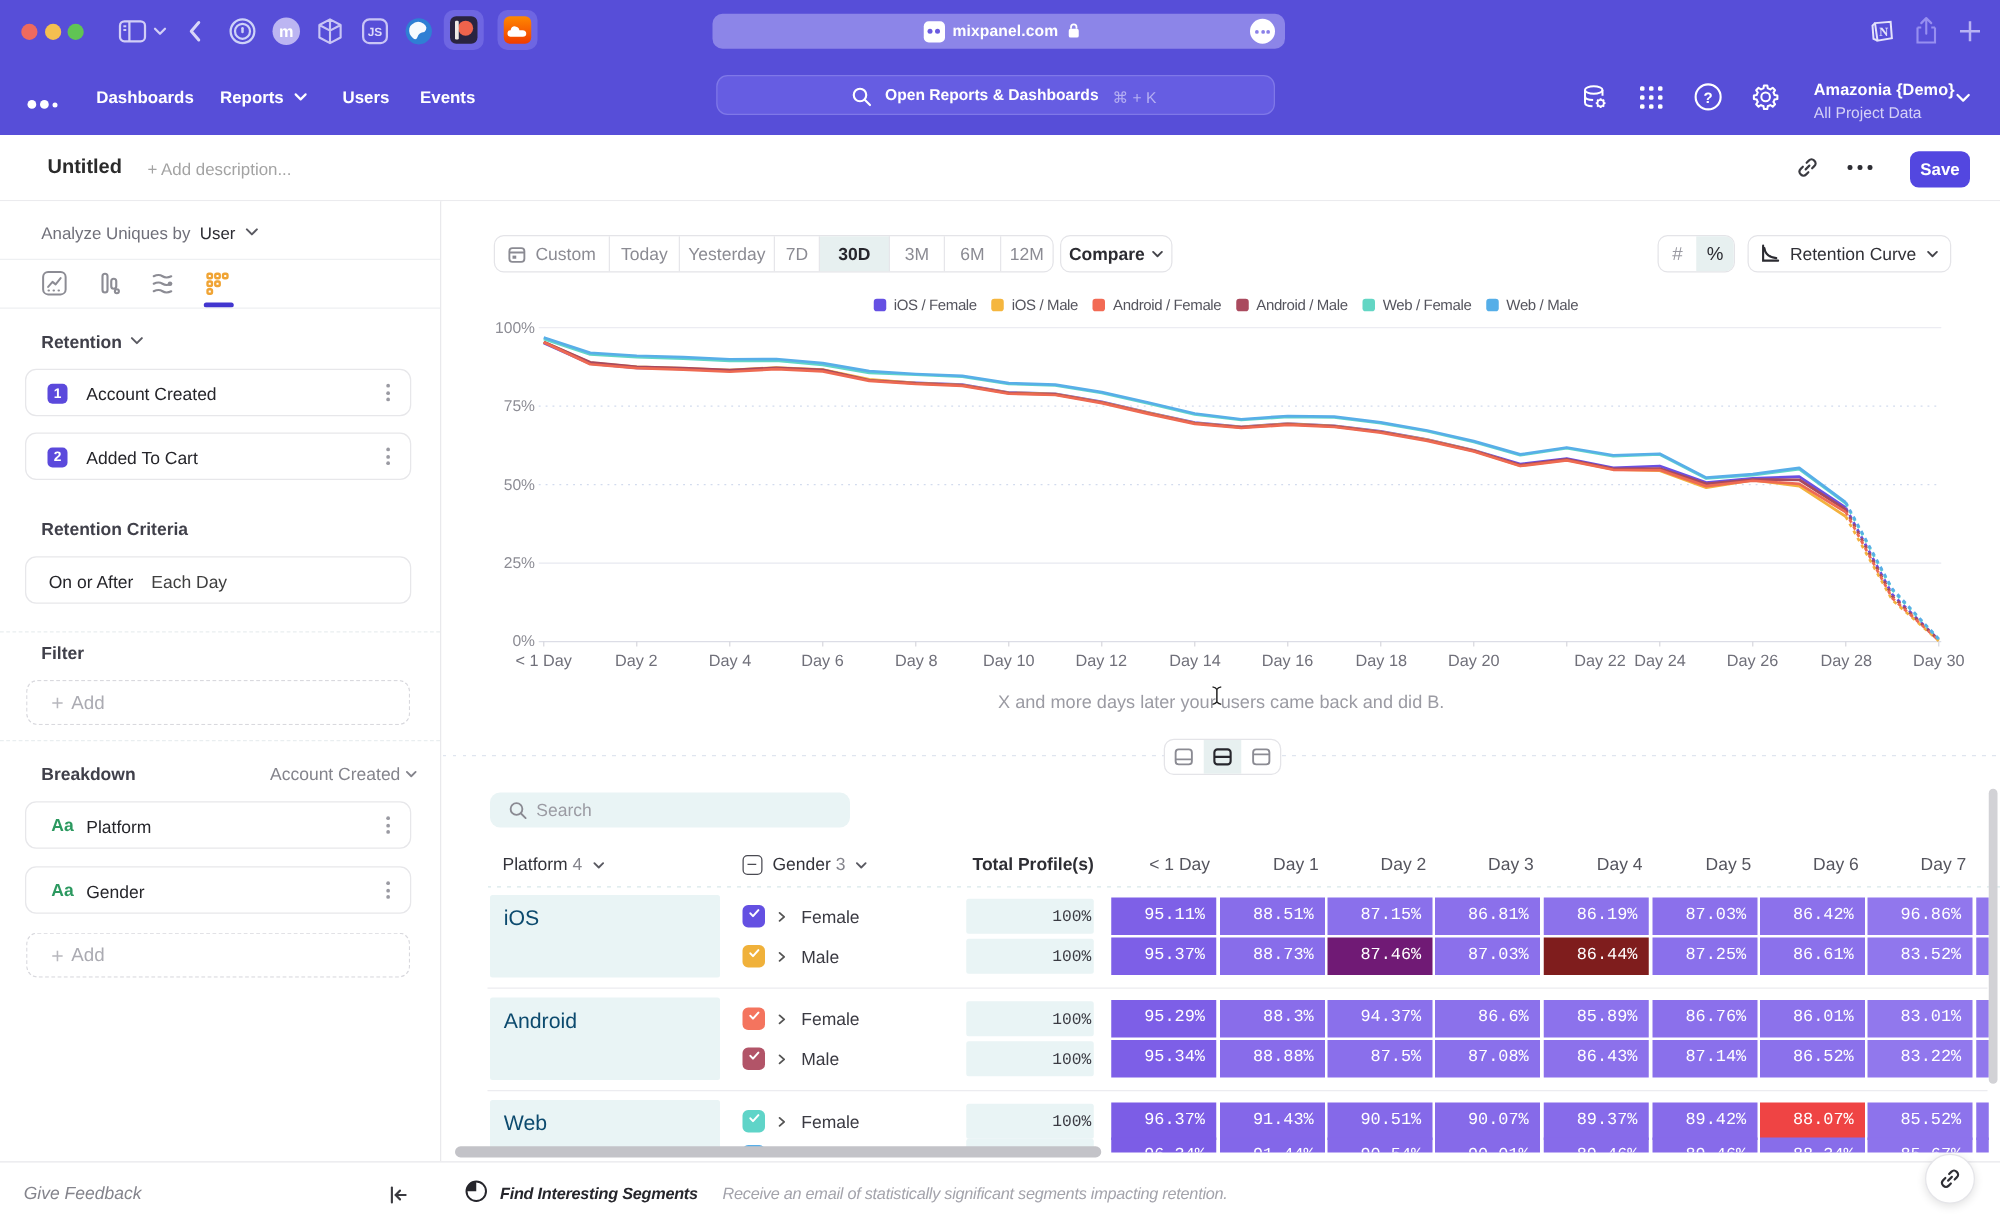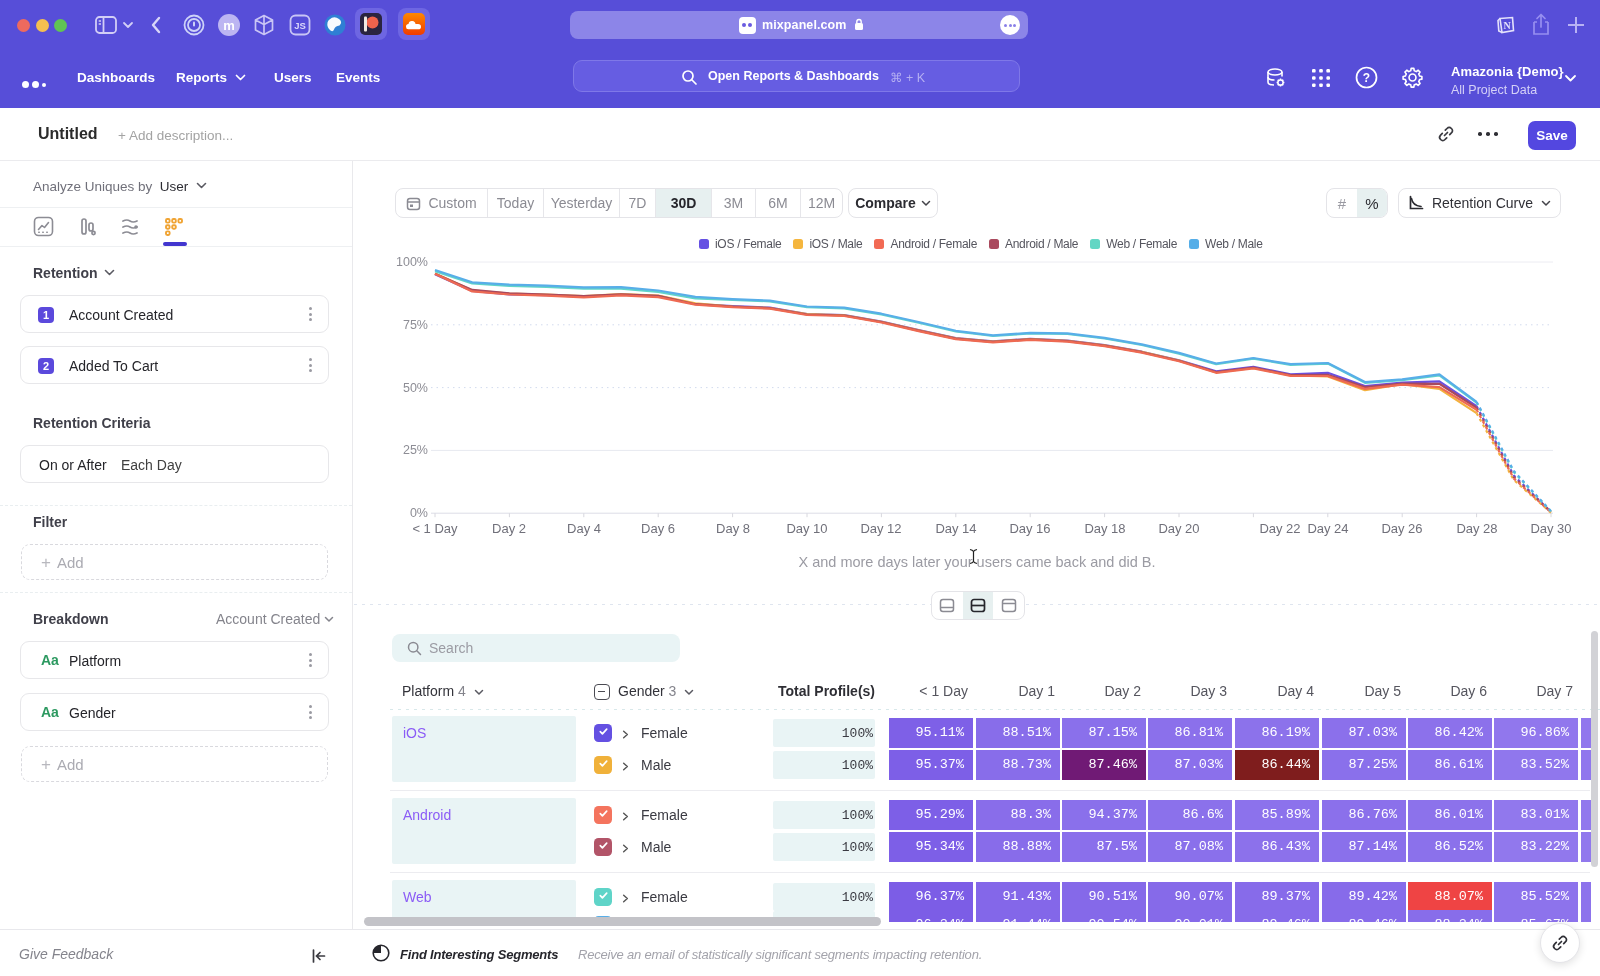--- a/index.html
+++ b/index.html
@@ -43,21 +43,21 @@
 .seg > div { border-right:1px solid #e6e6ea; color:#8b8b93; font-size:14px; display:flex; align-items:center; justify-content:center; white-space:nowrap; }
 .seg > div:last-child { border-right:none; }
 .btn { position:absolute; top:27px; height:30px; border:1px solid #e4e4e8; border-radius:8px; background:#fff; display:flex; align-items:center; justify-content:center; font-size:14px; color:#303036; }
 .ylab { position:absolute; left:22px; width:52px; text-align:right; font-size:12.5px; color:#8d8d95; }
 .xlab { position:absolute; top:360px; width:80px; text-align:center; font-size:13px; color:#70707a; }
 .legend { position:absolute; top:76px; display:flex; align-items:center; font-size:12px; letter-spacing:-0.3px; color:#55555e; }
 .legend b { width:10px; height:10px; border-radius:2.5px; display:inline-block; margin-right:6px; }
 .legend span { margin-right:12px; font-weight:400; }
 
 .shim { position:absolute; background:#e9f4f5; border-radius:2px; }
-.plab { position:absolute; font-size:14px; color:#8b5cf6; }
+.plab { position:absolute; font-size:17px; color:#0c4a6e; }
 .rlab { position:absolute; font-size:14px; color:#3a3a42; }
 .cb { position:absolute; width:18px; height:18px; border-radius:4.5px; text-align:center; line-height:16px; }
 .rchev { position:absolute; }
 .tot { position:absolute; width:100px; text-align:right; font-family:"Liberation Mono",monospace; font-size:13px; color:#3a3a42; }
 .cell { position:absolute; height:30px; color:#fff; font-family:"Liberation Mono",monospace; font-size:13.5px; text-align:right; line-height:30px; padding-right:9px; }
 .th { position:absolute; top:522px; text-align:right; font-size:14px; color:#55555e; padding-right:5px; }
 .gsep { position:absolute; left:36px; width:1200px; border-top:1px solid #ececf0; }
 
 #footer { position:absolute; left:0; top:929px; width:1600px; height:47px; background:#fff; border-top:1px solid #e8e8ec;font-style:italic; }
 </style></head>

